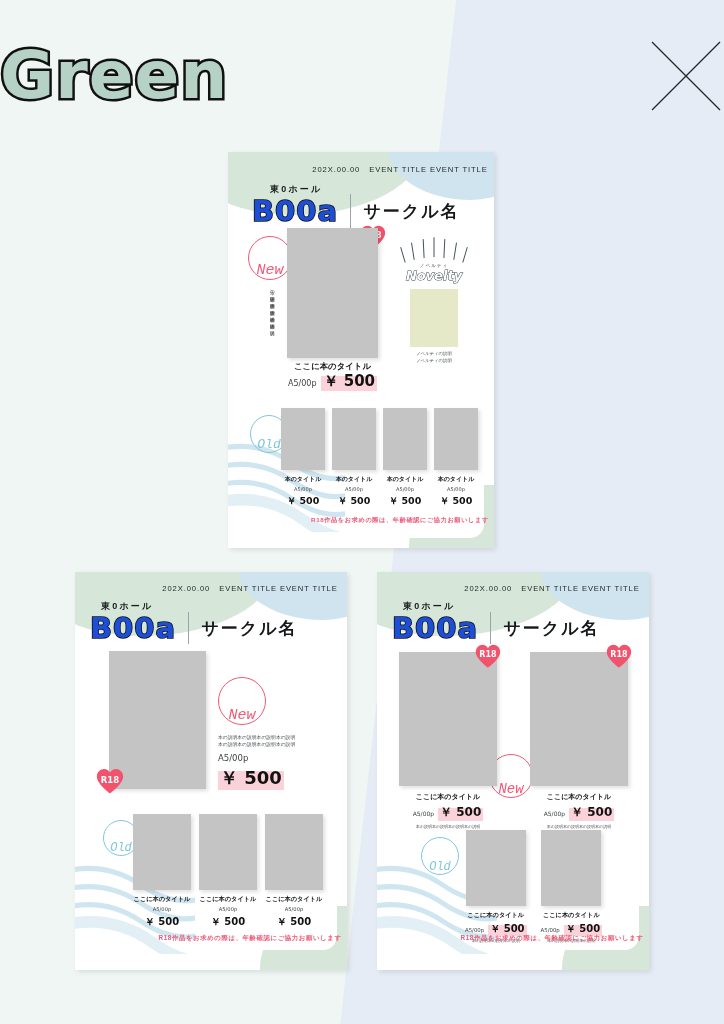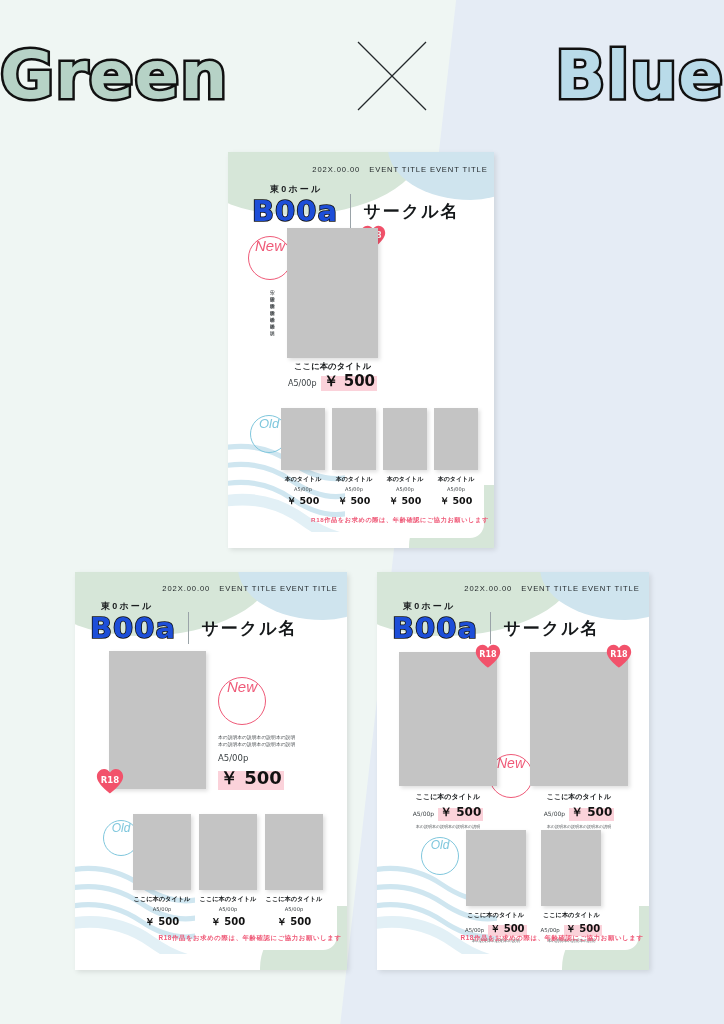--- a/index.html
+++ b/index.html
@@ -93,22 +93,22 @@
   .space-code {
     font-family: "DejaVu Sans", sans-serif;
     font-size: 29px; font-weight: bold; letter-spacing: 1px;
     color: #1d4ed8; -webkit-text-stroke: 1.6px #111; paint-order: stroke fill;
   }
   .divider-bar { width: 1.4px; background: #9aa3a8; align-self: stretch; }
   .circle-name { font-size: 17px; font-weight: bold; letter-spacing: 2px; color: #15181a; }
 
   .badge-new, .badge-old {
     position: absolute; border-radius: 50%;
-    display: flex; align-items: flex-start; justify-content: center;
-    font-family: Liberation Sans, sans-serif; font-style: italic;
+    display: flex; align-items: flex-end; justify-content: center;
+    font-family: Liberation Mono, monospace; font-style: italic;
   }
   .badge-new { border: 1.4px solid #ef5a78; color: #ef5a78; }
   .badge-old { border: 1.4px solid #7fc7dd; color: #7fc7dd; }
 
   .heart-badge {
     position: absolute; display: flex; align-items: center; justify-content: center;
   }
   .heart-badge svg { position: absolute; inset: 0; }
   .heart-badge span {
     position: relative; color: #fff; font-weight: bold;
@@ -161,24 +161,20 @@
 
   <div id="title-row">
     <div class="bubble green">
       <span class="shadow">Green</span>
       <span class="fill">Green</span>
     </div>
     <svg id="cross-icon" viewBox="0 0 76 76">
       <line x1="4" y1="4" x2="72" y2="72" stroke="#23282b" stroke-width="1.3"></line>
       <line x1="72" y1="4" x2="4" y2="72" stroke="#23282b" stroke-width="1.3"></line>
     </svg>
-    <div class="bubble blue">
-      <span class="shadow">Blue</span>
-      <span class="fill">Blue</span>
-    </div>
   </div>
 
   <div class="flyer" style="left:228px; top:152px; width:266px; height:396px;">
     <div class="bg">
       <div class="blob-green"></div>
       <div class="blob-blue"></div>
       <div class="blob-green-br"></div>
       <div class="sheet" style="left:10px; top:73px; width:246px; height:313px;"></div>
       <svg class="waves" viewBox="0 0 120 80" preserveAspectRatio="none">
         <path d="M-10 18 Q35 6 70 26 T135 34" fill="none" stroke="#cfe6f0" stroke-width="4"></path>
@@ -209,20 +205,36 @@
 
       <div class="cover" style="left:59px; top:76px; width:91px; height:130px;"></div>
       <div class="vert-desc" style="left:40px; top:135px; height:68px;">本の説明本の説明本の説明本の説明本の説明本の説明</div>
 
       <div class="book-title" style="left:59px; top:209px; width:91px; font-size:8.4px;">ここに本のタイトル</div>
       <div class="price-row" style="left:59px; top:220px; width:91px;">
         <span class="spec" style="font-size:8px;">A5/00p</span>
         <span class="price" style="font-size:15px;">￥ 500</span>
       </div>
 
+      <div class="novelty-wrap" style="left:166px; top:82px; width:80px; height:140px;">
+        <svg viewBox="0 0 80 30" style="position:absolute; left:4px; top:0; width:72px; height:30px;">
+          <line x1="8" y1="30" x2="3" y2="13" stroke="#2c3e48" stroke-width="1"></line>
+          <line x1="18" y1="27" x2="15" y2="8" stroke="#2c3e48" stroke-width="1"></line>
+          <line x1="29" y1="25" x2="28" y2="4" stroke="#2c3e48" stroke-width="1"></line>
+          <line x1="40" y1="24" x2="40" y2="2" stroke="#2c3e48" stroke-width="1"></line>
+          <line x1="51" y1="25" x2="52" y2="4" stroke="#2c3e48" stroke-width="1"></line>
+          <line x1="62" y1="27" x2="65" y2="8" stroke="#2c3e48" stroke-width="1"></line>
+          <line x1="72" y1="30" x2="77" y2="13" stroke="#2c3e48" stroke-width="1"></line>
+        </svg>
+        <div class="nov-jp" style="top:29px;">ノベルティ</div>
+        <div class="nov-en" style="top:34px; font-size:13px;">Novelty</div>
+        <div class="nov-box" style="left:16px; top:55px; width:48px; height:58px;"></div>
+        <div class="nov-desc" style="top:116px;">ノベルティの説明</div>
+        <div class="nov-desc" style="top:123px;">ノベルティの説明</div>
+      </div>
 
       <div class="badge-old" style="left:22px; top:263px; width:38px; height:38px; font-size:13px;">Old</div>
 
       <div class="old-books" style="left:53px; top:256px; width:202px; gap:7px;">
           <div class="old-book">
             <div class="ob-cover" style="width: 44px; height: 62px;"></div>
             <div class="ob-title" style="font-size: 6px; margin-top: 5px;">本のタイトル</div>
             <div class="ob-spec" style="font-size: 5px; margin-top: 2px;">A5/00p</div>
             <div class="ob-price" style="font-size: 9.5px; margin-top: 3px;">￥ 500</div>
           </div>

